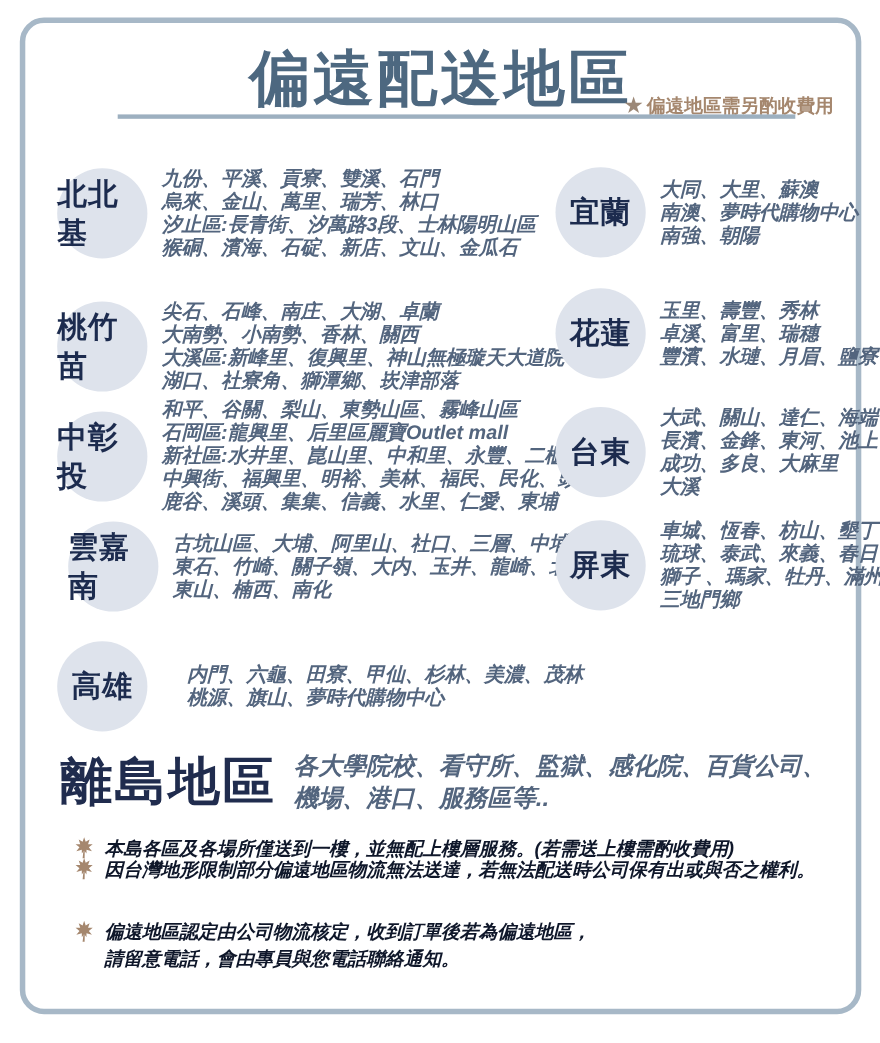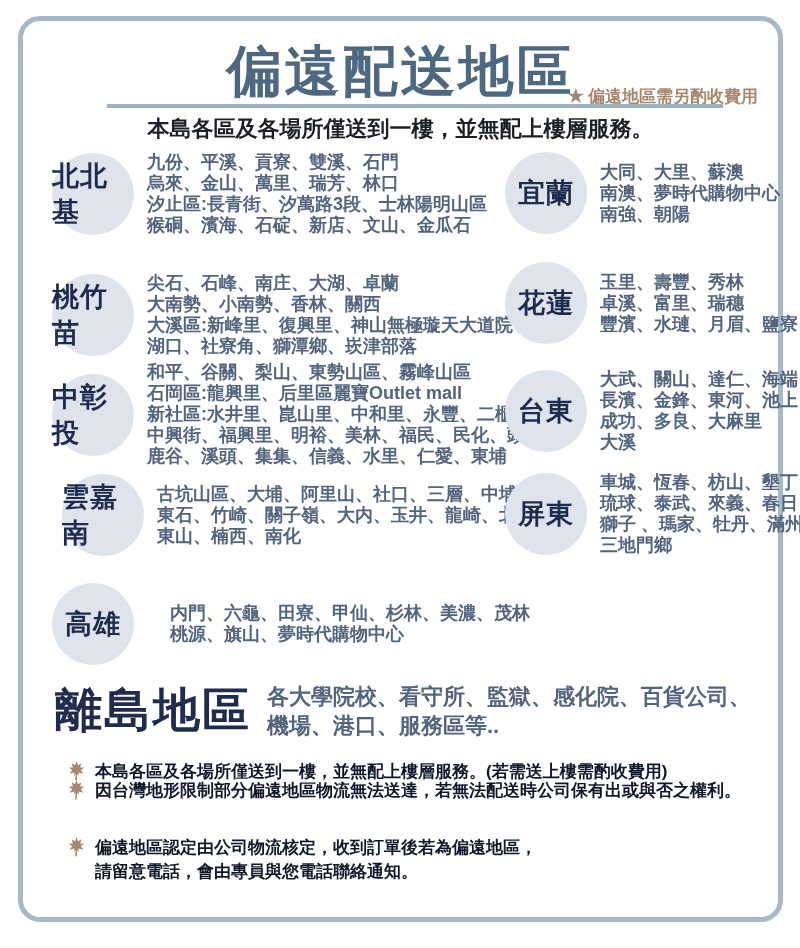--- a/index.html
+++ b/index.html
@@ -28,21 +28,21 @@
     text-align:center; font-size:22px; font-weight:bold; color:#1c1f26;
     white-space:nowrap;
   }
   .cell { position:absolute; display:flex; align-items:center; gap:13px; }
   .circle {
     width:82px; height:82px; border-radius:50%; background:#dee3ec;
     display:flex; align-items:center; justify-content:center;
     flex:0 0 82px;
   }
   .circle span { font-size:27px; font-weight:bold; color:#1c2b4e; letter-spacing:1px; }
-  .lines { display:flex; flex-direction:column; }
+  .lines { display:flex; flex-direction:column;font-style:italic; }
   .rline {
     font-size:18px; line-height:21px; font-weight:600; color:#53657e;
     white-space:nowrap;
   }
   .offshore { position:absolute; left:32px; top:658px; display:flex; align-items:center; gap:16px; }
   .offshore-title {
     font-size:47px; font-weight:bold; color:#202c4e; letter-spacing:2px;
     white-space:nowrap;
   }
   .offshore-line {
@@ -62,21 +62,20 @@
 <div class="card">
 
   <div class="page-title">偏遠配送地區</div>
 
   <div class="title-note">
     <span class="star">★</span><span>偏遠地區需另酌收費用</span>
   </div>
 
   <div class="divider"></div>
 
-  <div class="subtitle">本島各區及各場所僅送到一樓，並無配上樓層服務。</div>
 
   <div class="cell" style="top:131px; left:29px;">
     <div class="circle">
         <span>北北基</span>
       </div>
     <div class="lines">
       <div class="rline">九份、平溪、貢寮、雙溪、石門</div>
       <div class="rline">烏來、金山、萬里、瑞芳、林口</div>
       <div class="rline">汐止區:長青街、汐萬路3段、士林陽明山區</div>
       <div class="rline">猴硐、濱海、石碇、新店、文山、金瓜石</div>

